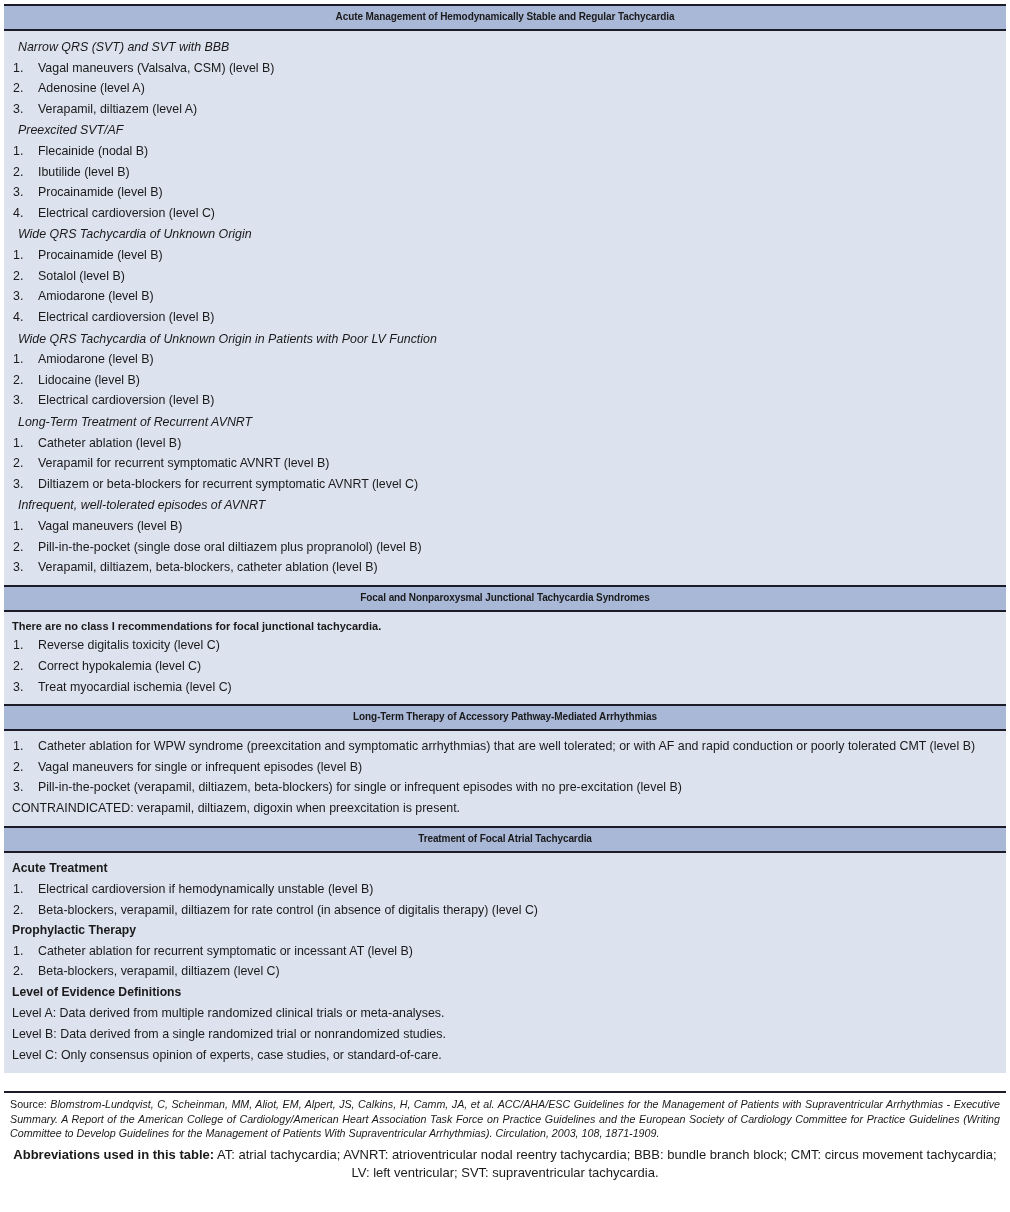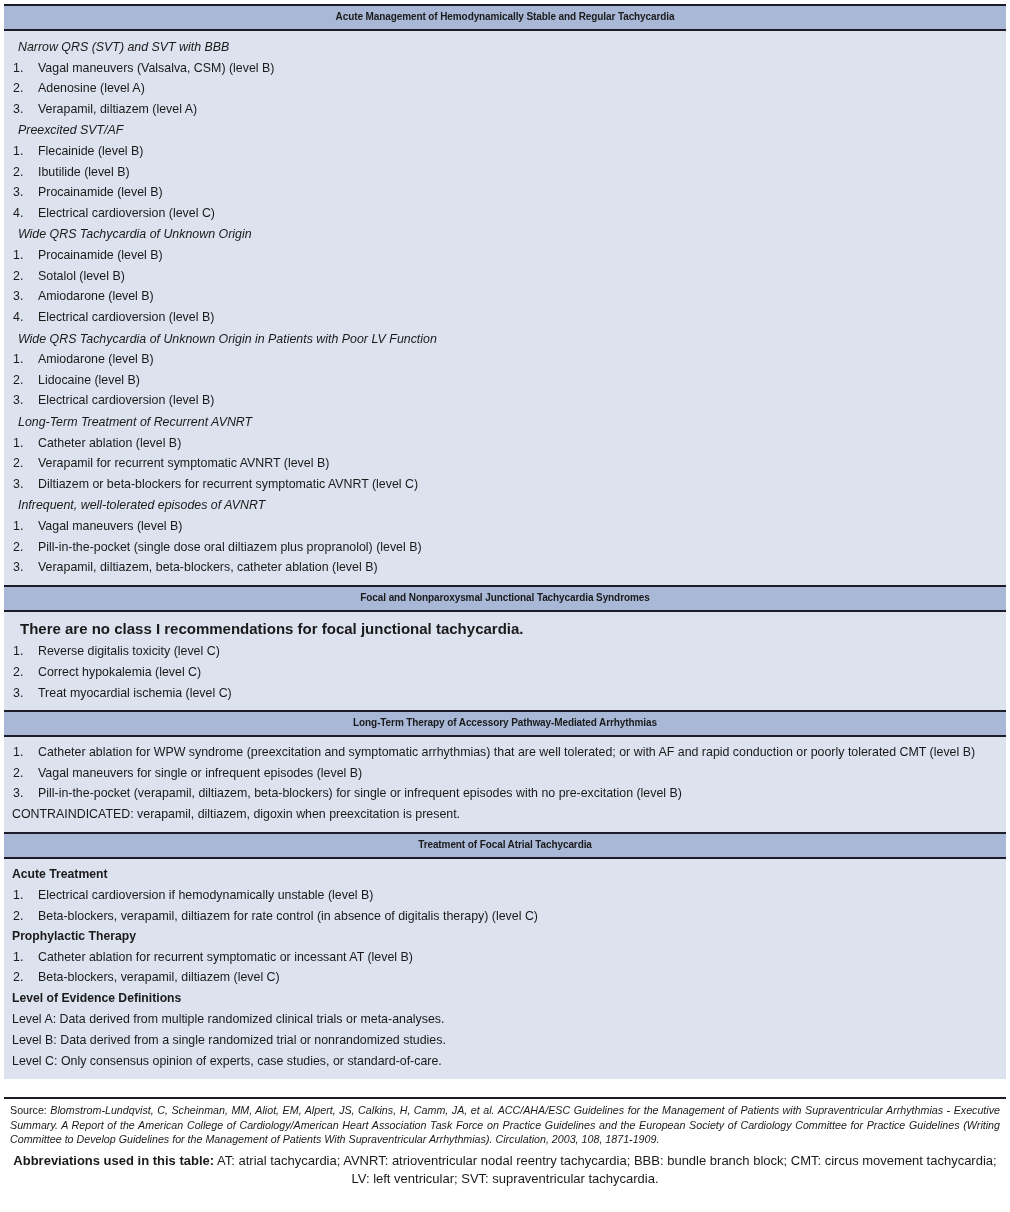--- a/index.html
+++ b/index.html
@@ -48,24 +48,23 @@
     margin-left: 6px;
   }
   .subhead-bold {
     font-weight: bold;
     font-size: 12.2px;
     line-height: 1.45;
     padding: 2px 0 1px 0;
   }
   .plain-bold {
     font-weight: bold;
-    font-size: 15px;
+    font-size: 11px;
     line-height: 1.5;
     padding: 1px 0 1px 0;
-    margin-left: 8px;
   }
   .plain-line {
     font-size: 12.4px;
     line-height: 1.55;
     padding: 1px 0;
   }
 
   ol.numlist {
     list-style: none;
     margin: 0;
@@ -118,21 +117,21 @@
 
     <div class="subhead-italic">Narrow QRS (SVT) and SVT with BBB</div>
     <ol class="numlist">
       <li><span class="num">1.</span><span>Vagal maneuvers (Valsalva, CSM) (level B)</span></li>
       <li><span class="num">2.</span><span>Adenosine (level A)</span></li>
       <li><span class="num">3.</span><span>Verapamil, diltiazem (level A)</span></li>
     </ol>
 
     <div class="subhead-italic">Preexcited SVT/AF</div>
     <ol class="numlist">
-      <li><span class="num">1.</span><span>Flecainide (level B)</span></li>
+      <li><span class="num">1.</span><span>Flecainide (nodal B)</span></li>
       <li><span class="num">2.</span><span>Ibutilide (level B)</span></li>
       <li><span class="num">3.</span><span>Procainamide (level B)</span></li>
       <li><span class="num">4.</span><span>Electrical cardioversion (level C)</span></li>
     </ol>
 
     <div class="subhead-italic">Wide QRS Tachycardia of Unknown Origin</div>
     <ol class="numlist">
       <li><span class="num">1.</span><span>Procainamide (level B)</span></li>
       <li><span class="num">2.</span><span>Sotalol (level B)</span></li>
       <li><span class="num">3.</span><span>Amiodarone (level B)</span></li>

